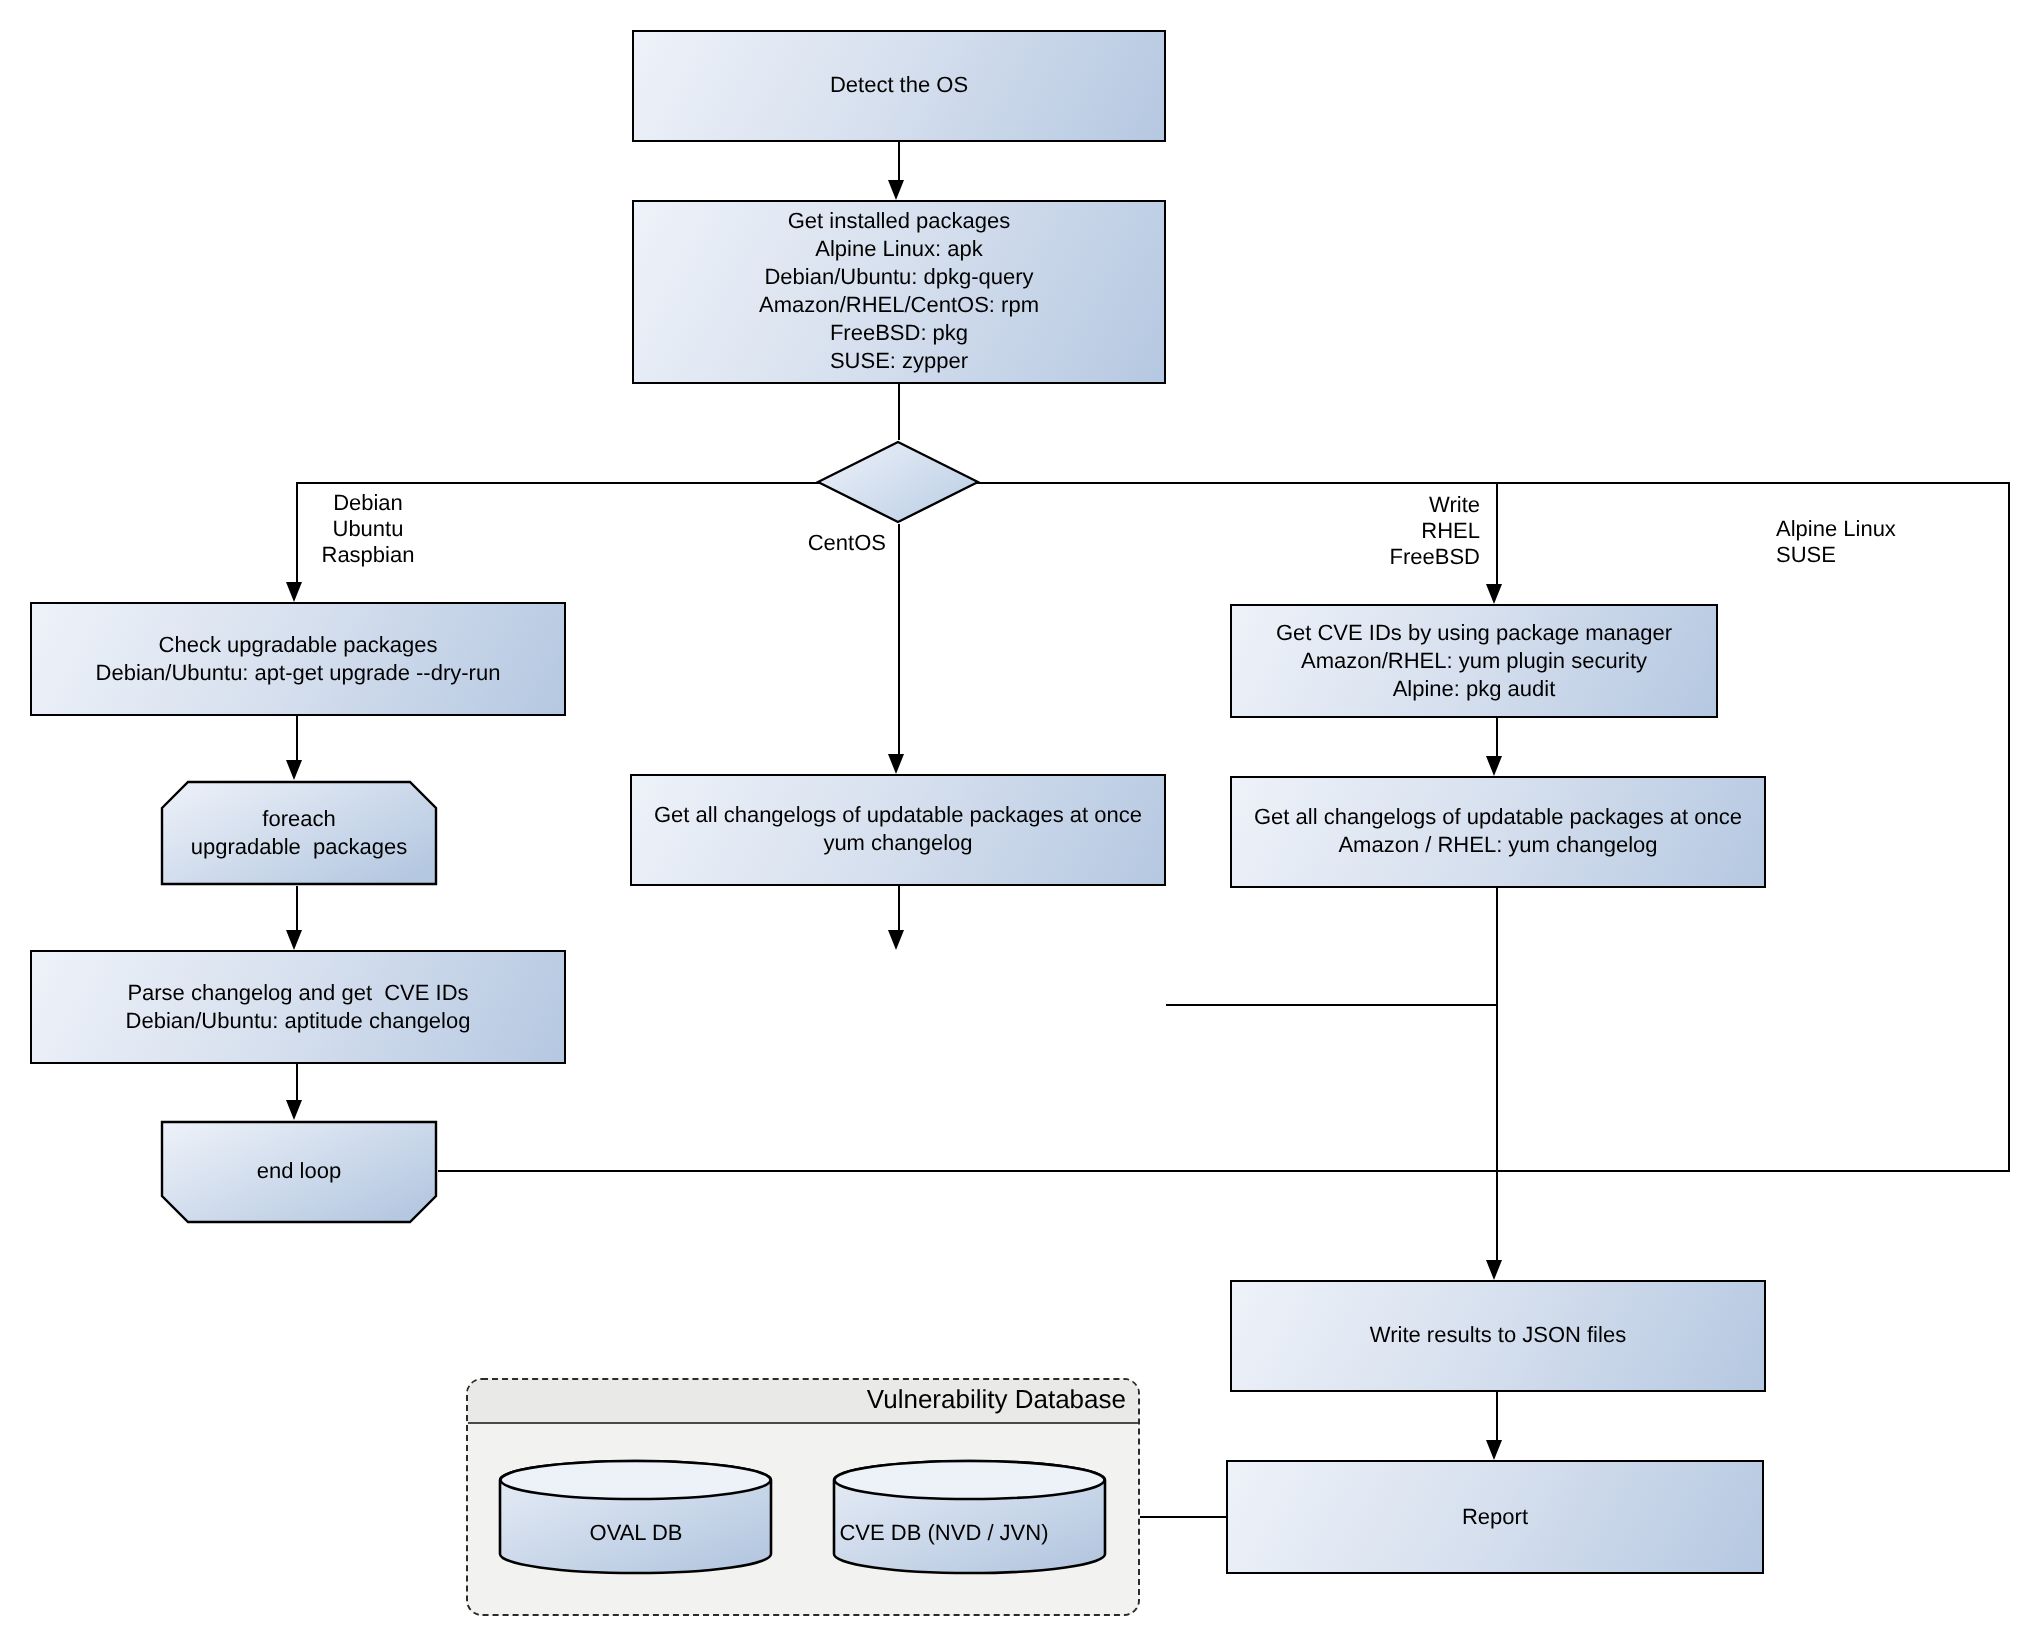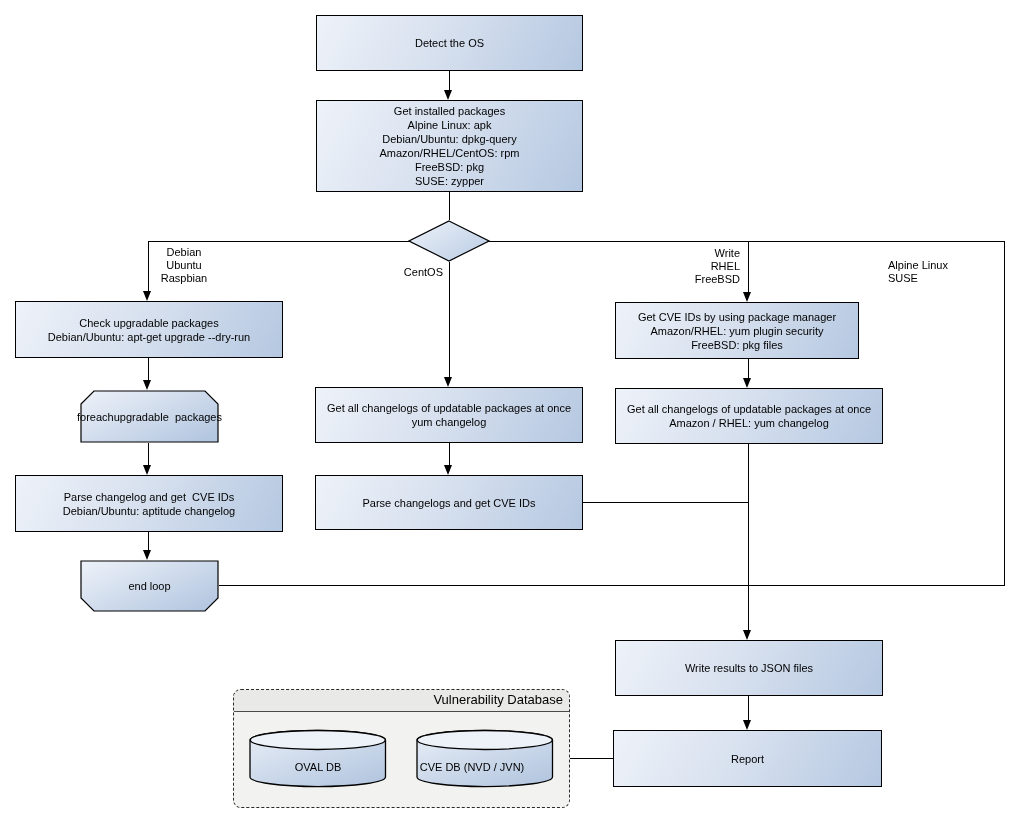--- a/index.html
+++ b/index.html
@@ -23,21 +23,21 @@
     border:1px solid #000;
     display:flex;flex-direction:column;align-items:center;justify-content:center;
     font-size:11px;line-height:14px;text-align:left;
   }
   .tl{white-space:pre;display:block;}
   
   .shape{position:absolute;z-index:2;}
   .shape svg{display:block;}
   .shape .shape-label{
     position:absolute;left:0;top:0;right:0;bottom:0;
-    display:flex;flex-direction:row;align-items:center;justify-content:center;
+    display:flex;flex-direction:column;align-items:center;justify-content:center;
     font-size:11px;line-height:14px;text-align:center;
   }
   
   .branch-label{
     position:absolute;z-index:2;font-size:11px;line-height:13px;
   }
   
   .db-container{
     position:absolute;z-index:2;box-sizing:border-box;
     background:#f2f2f1;border:1.5px dashed #2b2b2b;border-radius:8px;
@@ -169,28 +169,25 @@
     <div class="shape-label">
       <span class="tl">end loop</span>
     </div>
   </div>
 
   <div class="node" style="left:315px;top:387px;width:268px;height:56px">
     <span class="tl">Get all changelogs of updatable packages at once</span>
     <span class="tl">yum changelog</span>
   </div>
 
-  <div class="node" style="left:315px;top:475px;width:268px;height:55px">
-    <span class="tl">Parse changelogs and get CVE IDs</span>
-  </div>
 
   <div class="node" style="left:615px;top:302px;width:244px;height:57px">
     <span class="tl">Get CVE IDs by using package manager</span>
     <span class="tl">Amazon/RHEL: yum plugin security</span>
-    <span class="tl">FreeBSD: pkg files</span>
+    <span class="tl">Alpine: pkg audit</span>
   </div>
 
   <div class="node" style="left:615px;top:388px;width:268px;height:56px">
     <span class="tl">Get all changelogs of updatable packages at once</span>
     <span class="tl">Amazon / RHEL: yum changelog</span>
   </div>
 
   <div class="node" style="left:615px;top:640px;width:268px;height:56px">
     <span class="tl">Write results to JSON files</span>
   </div>

